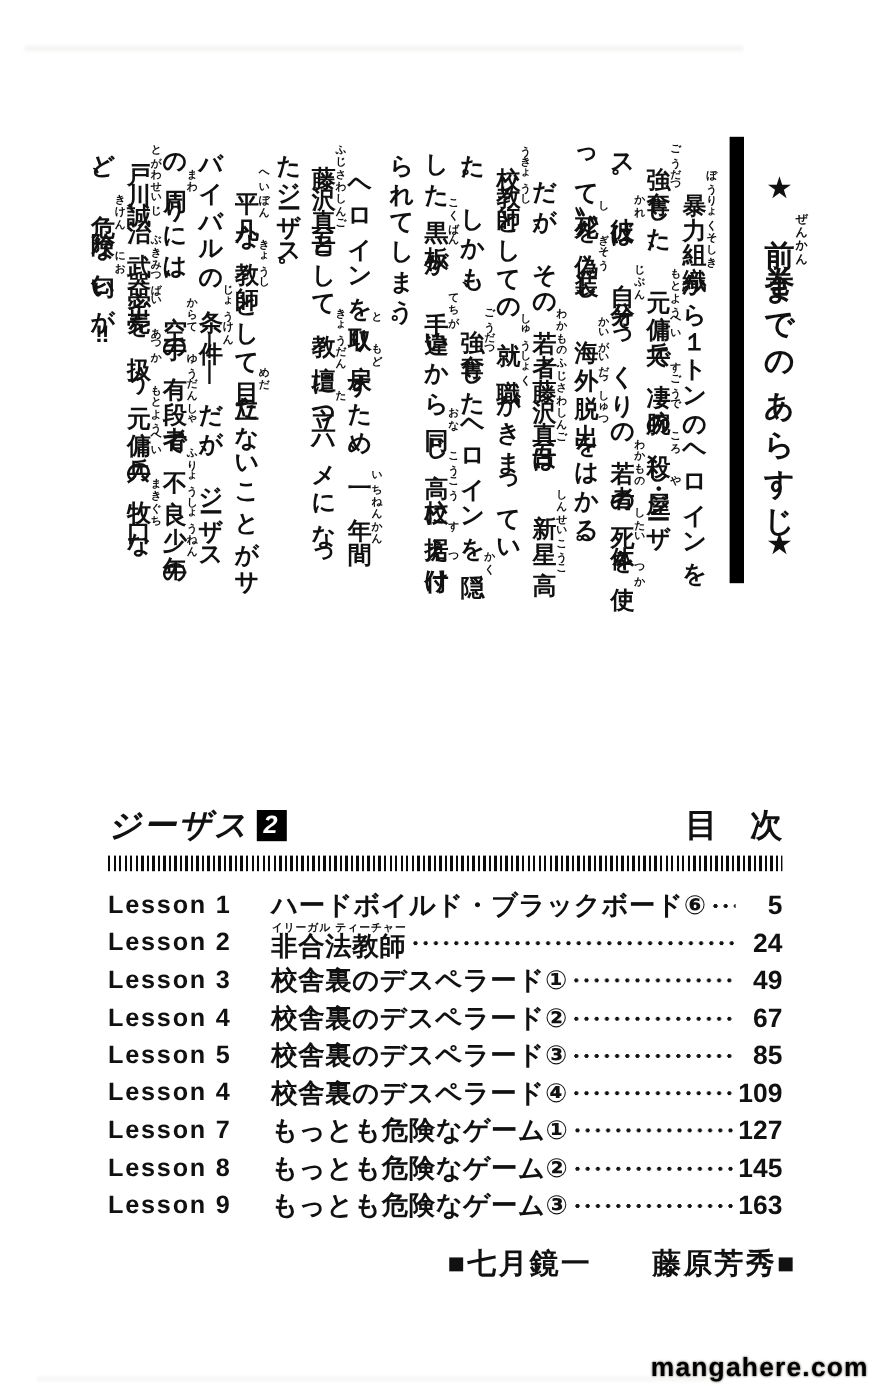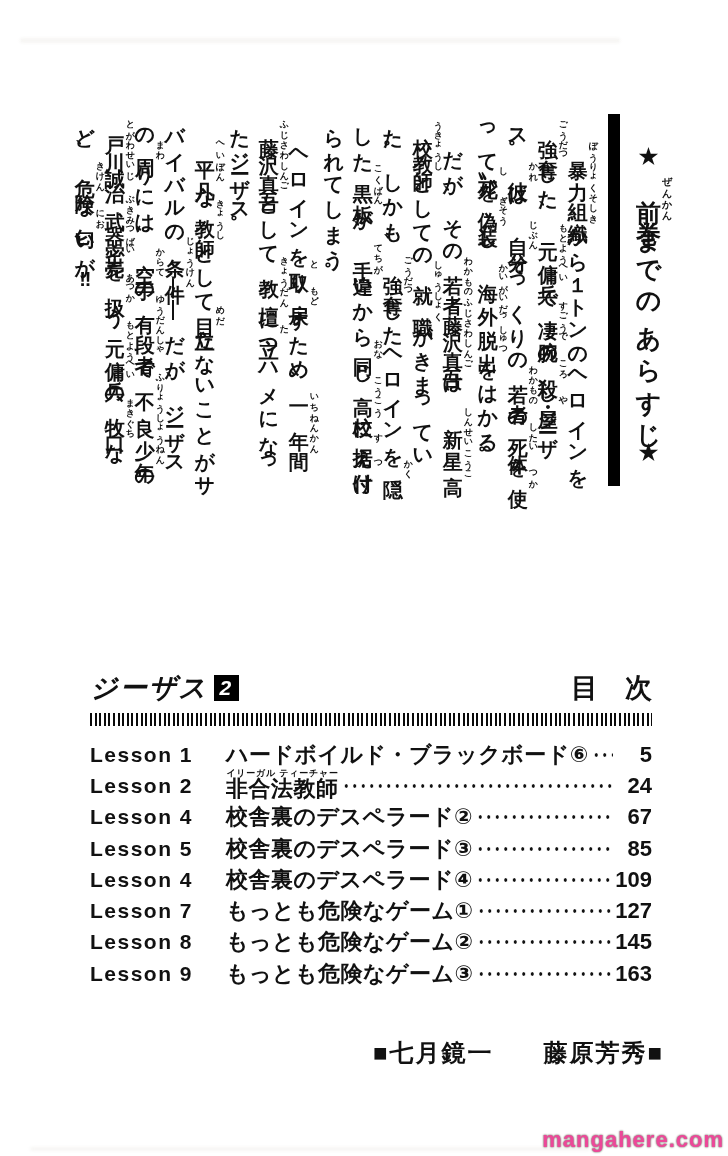--- a/index.html
+++ b/index.html
@@ -53,21 +53,21 @@
   .lesson-page{font-size:22px;min-width:36px;text-align:right;white-space:nowrap;
     font-family:"Liberation Sans",sans-serif;}
   
   .credits{
     position:absolute;top:1037px;right:64px;display:flex;gap:50px;
     font-size:24px;font-weight:700;letter-spacing:2px;
   }
   .watermark{
     position:absolute;right:4px;bottom:3px;
     font-size:22px;font-weight:700;letter-spacing:1px;
-    color:#ec4899;
+    color:#000000;
     text-shadow:0 0 2px #9a948e,0 0 2px #9a948e,0 0 1px #b4aea6;
     font-family:"Liberation Sans",sans-serif;
   }
   
   .noise{position:absolute;background:#efede9;filter:blur(1.5px);border-radius:2px;}
   .noise-top{top:38px;left:20px;width:600px;height:5px;opacity:.55;}
   .noise-bottom{bottom:5px;left:30px;width:560px;height:4px;opacity:.5;}
 </style>
 </head>
 <body>
@@ -101,20 +101,26 @@
     <span class="lesson-page">5</span>
   </div>
 
   <div class="lesson-row">
     <span class="lesson-label">Lesson 2</span>
     <span class="lesson-title"><ruby>非合法教師<rt>イリーガル ティーチャー</rt></ruby></span>
     <span class="dot-leader"></span>
     <span class="lesson-page">24</span>
   </div>
 
+  <div class="lesson-row">
+    <span class="lesson-label">Lesson 3</span>
+    <span class="lesson-title">校舎裏のデスペラード①</span>
+    <span class="dot-leader"></span>
+    <span class="lesson-page">49</span>
+  </div>
 
   <div class="lesson-row">
     <span class="lesson-label">Lesson 4</span>
     <span class="lesson-title">校舎裏のデスペラード②</span>
     <span class="dot-leader"></span>
     <span class="lesson-page">67</span>
   </div>
 
   <div class="lesson-row">
     <span class="lesson-label">Lesson 5</span>

